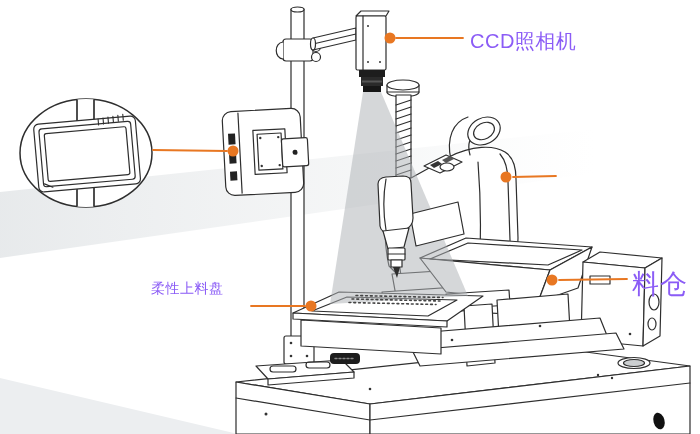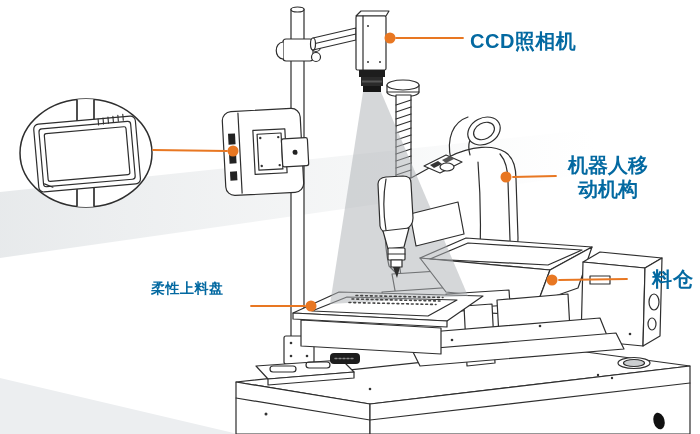--- a/index.html
+++ b/index.html
@@ -5,27 +5,27 @@
   html,body{margin:0;padding:0;background:#fff;}
   .stage{
     position:relative;width:700px;height:434px;background:#ffffff;
     overflow:hidden;font-family:"Liberation Sans",sans-serif;
   }
   .stage svg{position:absolute;left:0;top:0;}
   :root{--accent:#E87722;}
   .accent-fill{fill:var(--accent);}
   .accent-stroke{stroke:var(--accent);}
   .cl{
-    position:absolute;color:#0369a1;font-weight:700;
+    position:absolute;color:#8b5cf6;font-weight:400;
     font-family:"Liberation Sans",sans-serif;white-space:pre-line;
   }
   #lbl-pc{left:26px;top:67px;font-size:19px;letter-spacing:.5px;}
   #lbl-ccd{left:470px;top:28px;font-size:20px;letter-spacing:.5px;}
   #lbl-robot{left:556px;top:153px;width:104px;text-align:center;font-size:20px;line-height:24px;}
-  #lbl-hopper{left:652px;top:266px;font-size:20px;letter-spacing:1px;}
+  #lbl-hopper{left:632px;top:266px;font-size:27px;letter-spacing:1px;}
   #lbl-tray{left:151px;top:280px;font-size:14px;letter-spacing:.5px;}
 </style>
 </head>
 <body>
 
 <div class="stage">
 <svg width="700" height="434" viewBox="0 0 700 434">
   <defs>
     <linearGradient id="bandGrad" x1="0" y1="0" x2="1" y2="0">
       <stop offset="0" stop-color="#e3e6e8" stop-opacity="0.85"></stop>
@@ -225,17 +225,15 @@
       <circle cx="390" cy="38" r="5.5"></circle>
       <circle cx="233" cy="151" r="5.5"></circle>
       <circle cx="506" cy="177" r="5.5"></circle>
       <circle cx="552" cy="280" r="5.5"></circle>
       <circle cx="311" cy="306" r="5.5"></circle>
     </g>
   </g>
 </svg>
 
   <div class="cl" id="lbl-ccd">CCD照相机</div>
-  <div class="cl" id="lbl-robot">机器人移
-动机构</div>
   <div class="cl" id="lbl-hopper">料仓</div>
   <div class="cl" id="lbl-tray">柔性上料盘</div>
 </div>
 
 </body></html>

